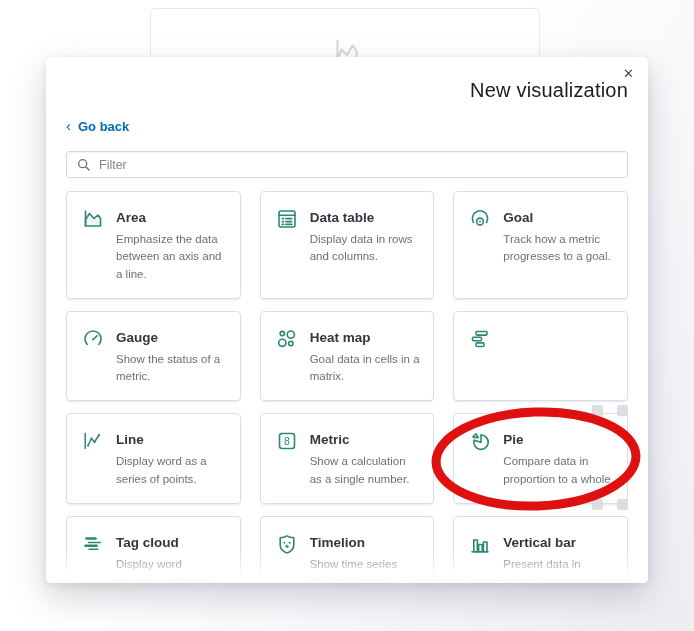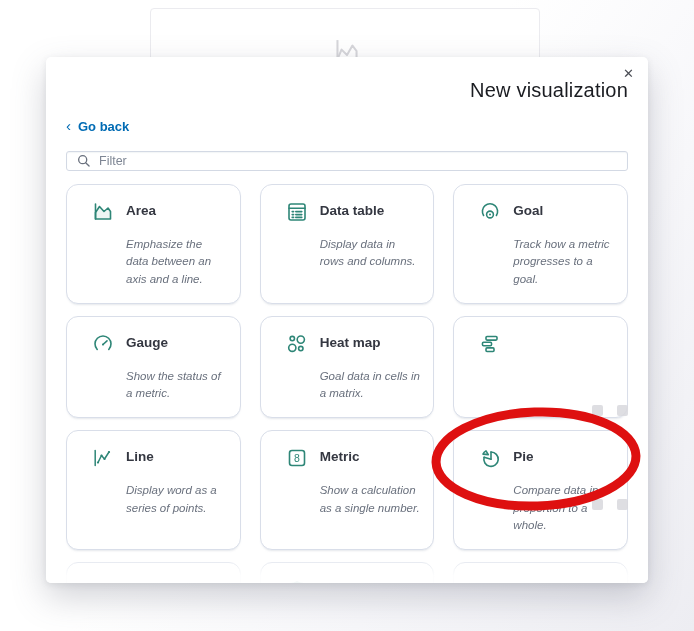--- a/index.html
+++ b/index.html
@@ -28,43 +28,43 @@
     background:none; border:none; cursor:pointer; line-height:1; padding:2px;
     font-family:inherit;
   }
   .modal-title { font-size:20px; font-weight:400; color:#1a1c21; letter-spacing:.2px;text-align:right; }
   .back-link {
     display:inline-flex; align-items:center; gap:7px; margin-top:17px;
     color:#006bb4; font-size:13px; font-weight:600; text-decoration:none; cursor:pointer;
   }
   .back-chevron { font-size:15px; font-weight:400; line-height:1; transform:translateY(-1px); }
   .search-box {
-    margin-top:15px; height:20px; border:1px solid #d3d9e4; border-radius:3px;
+    margin-top:15px; height:27px; border:1px solid #d3d9e4; border-radius:3px;
     display:flex; align-items:center; padding:0 10px; gap:8px; background:#fff;
     box-shadow:inset 0 1px 1px rgba(152,162,179,.12);
   }
   .search-box svg { flex:0 0 auto; }
   .search-input {
     border:none; outline:none; flex:1; font-size:12.5px; color:#343741;
     font-family:inherit; background:transparent;
   }
   .search-input::placeholder { color:#7e8694; }
 
   .card-grid {
     margin-top:13px; display:grid; grid-template-columns:repeat(3,1fr);
     column-gap:19px; row-gap:12px;
   }
   .viz-card {
-    background:#fff; border:1px solid #d9dee9; border-radius:12px;
-    padding:15px 13px 15px 25px; display:flex; gap:12px; cursor:pointer;
+    background:#fff; border:1px solid #d9dee9; border-radius:4px;
+    padding:15px 13px 15px 15px; display:flex; gap:12px; cursor:pointer;
     box-shadow:0 2px 2px -1px rgba(152,162,179,.25);
   }
   .viz-card .icon { flex:0 0 22px; margin-top:1px; }
   .viz-card h3 { font-size:13.5px; font-weight:700; color:#343741; margin-top:3px; }
-  .viz-card p { font-size:11.5px; color:#69707d; line-height:1.5; margin-top:18px;font-style:italic; }
+  .viz-card p { font-size:11.5px; color:#69707d; line-height:1.5; margin-top:6px; }
 
   .bottom-fade {
     position:absolute; left:0; right:0; bottom:0; height:30px; z-index:15;
     background:linear-gradient(to bottom, rgba(255,255,255,0), rgba(255,255,255,.95) 75%);
     pointer-events:none;
   }
 
   
   .artifact {
     position:absolute; width:11px; height:11px; background:#d8d8dd;

